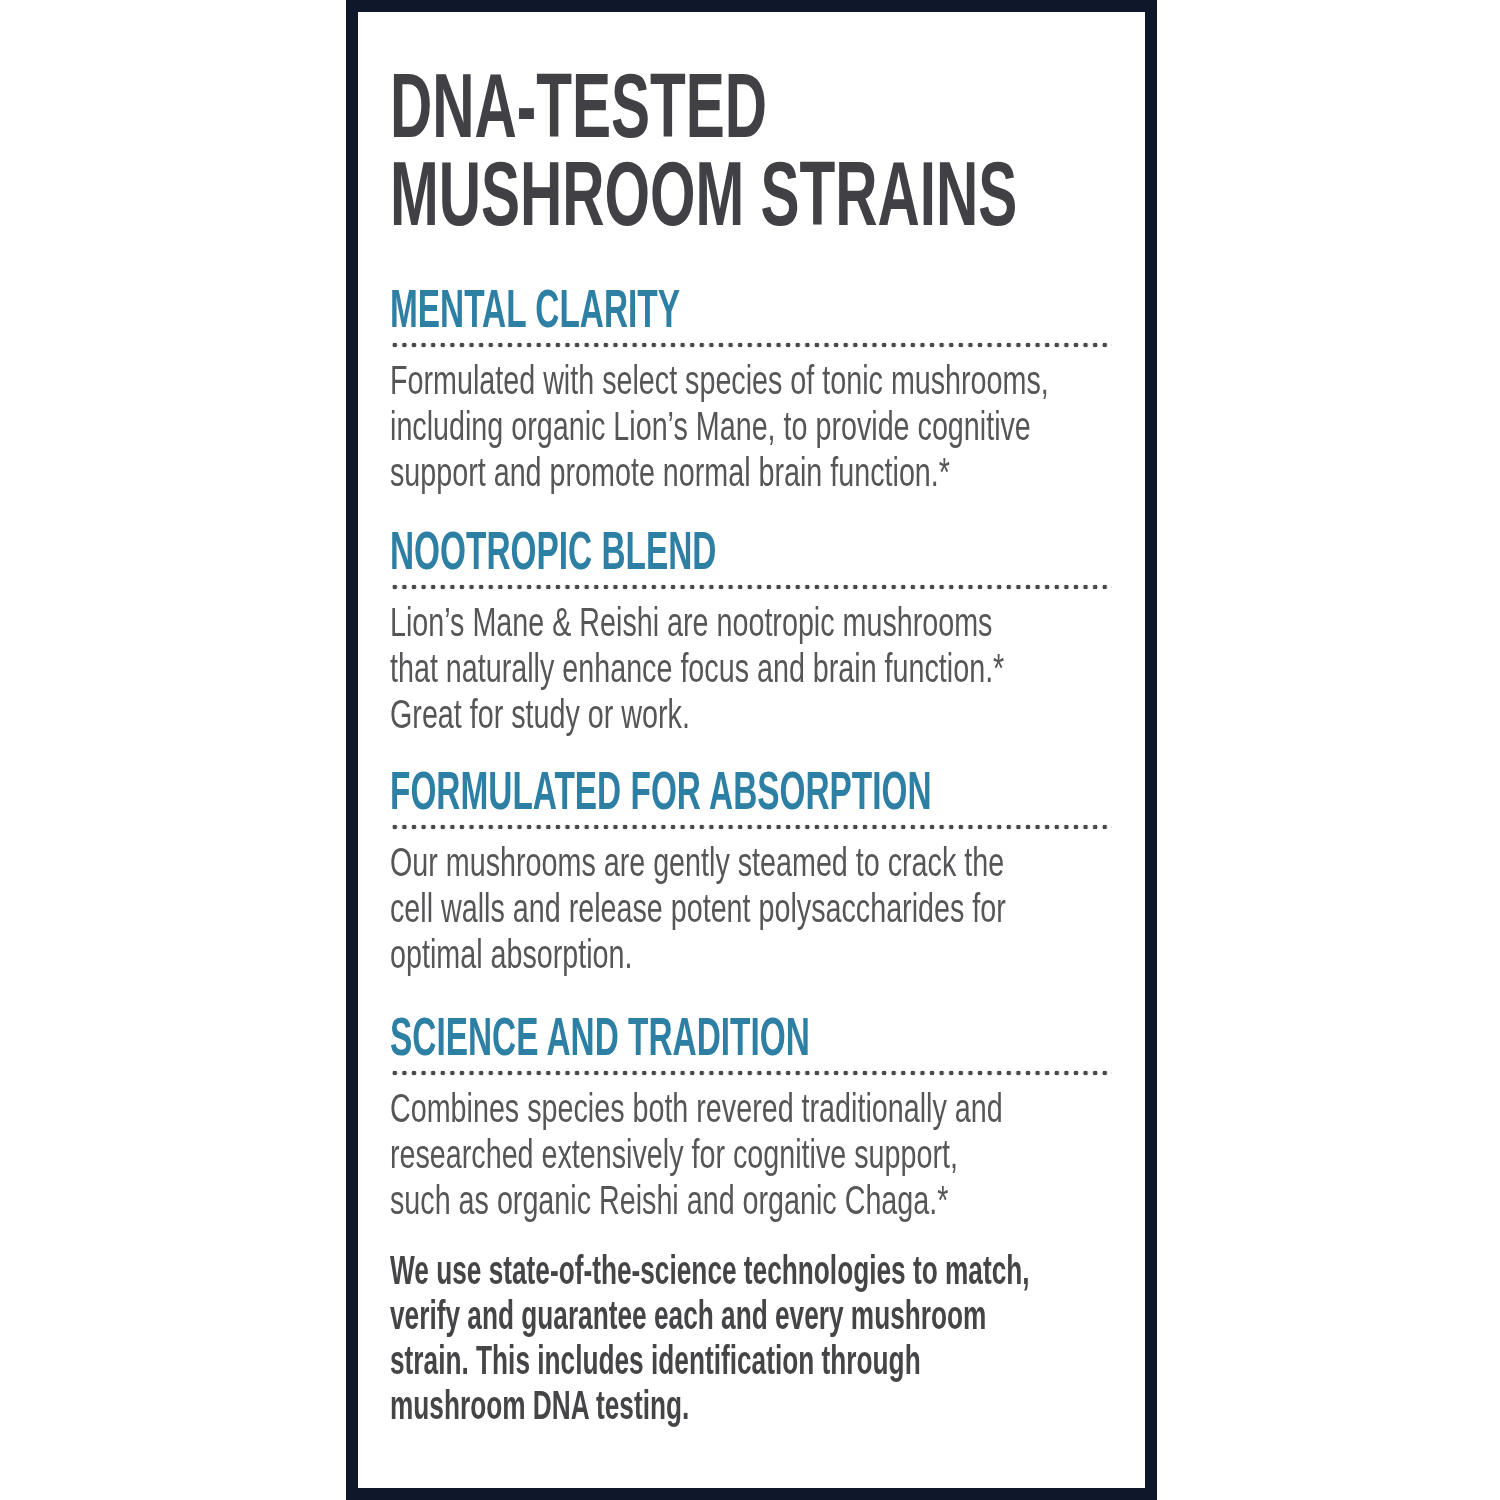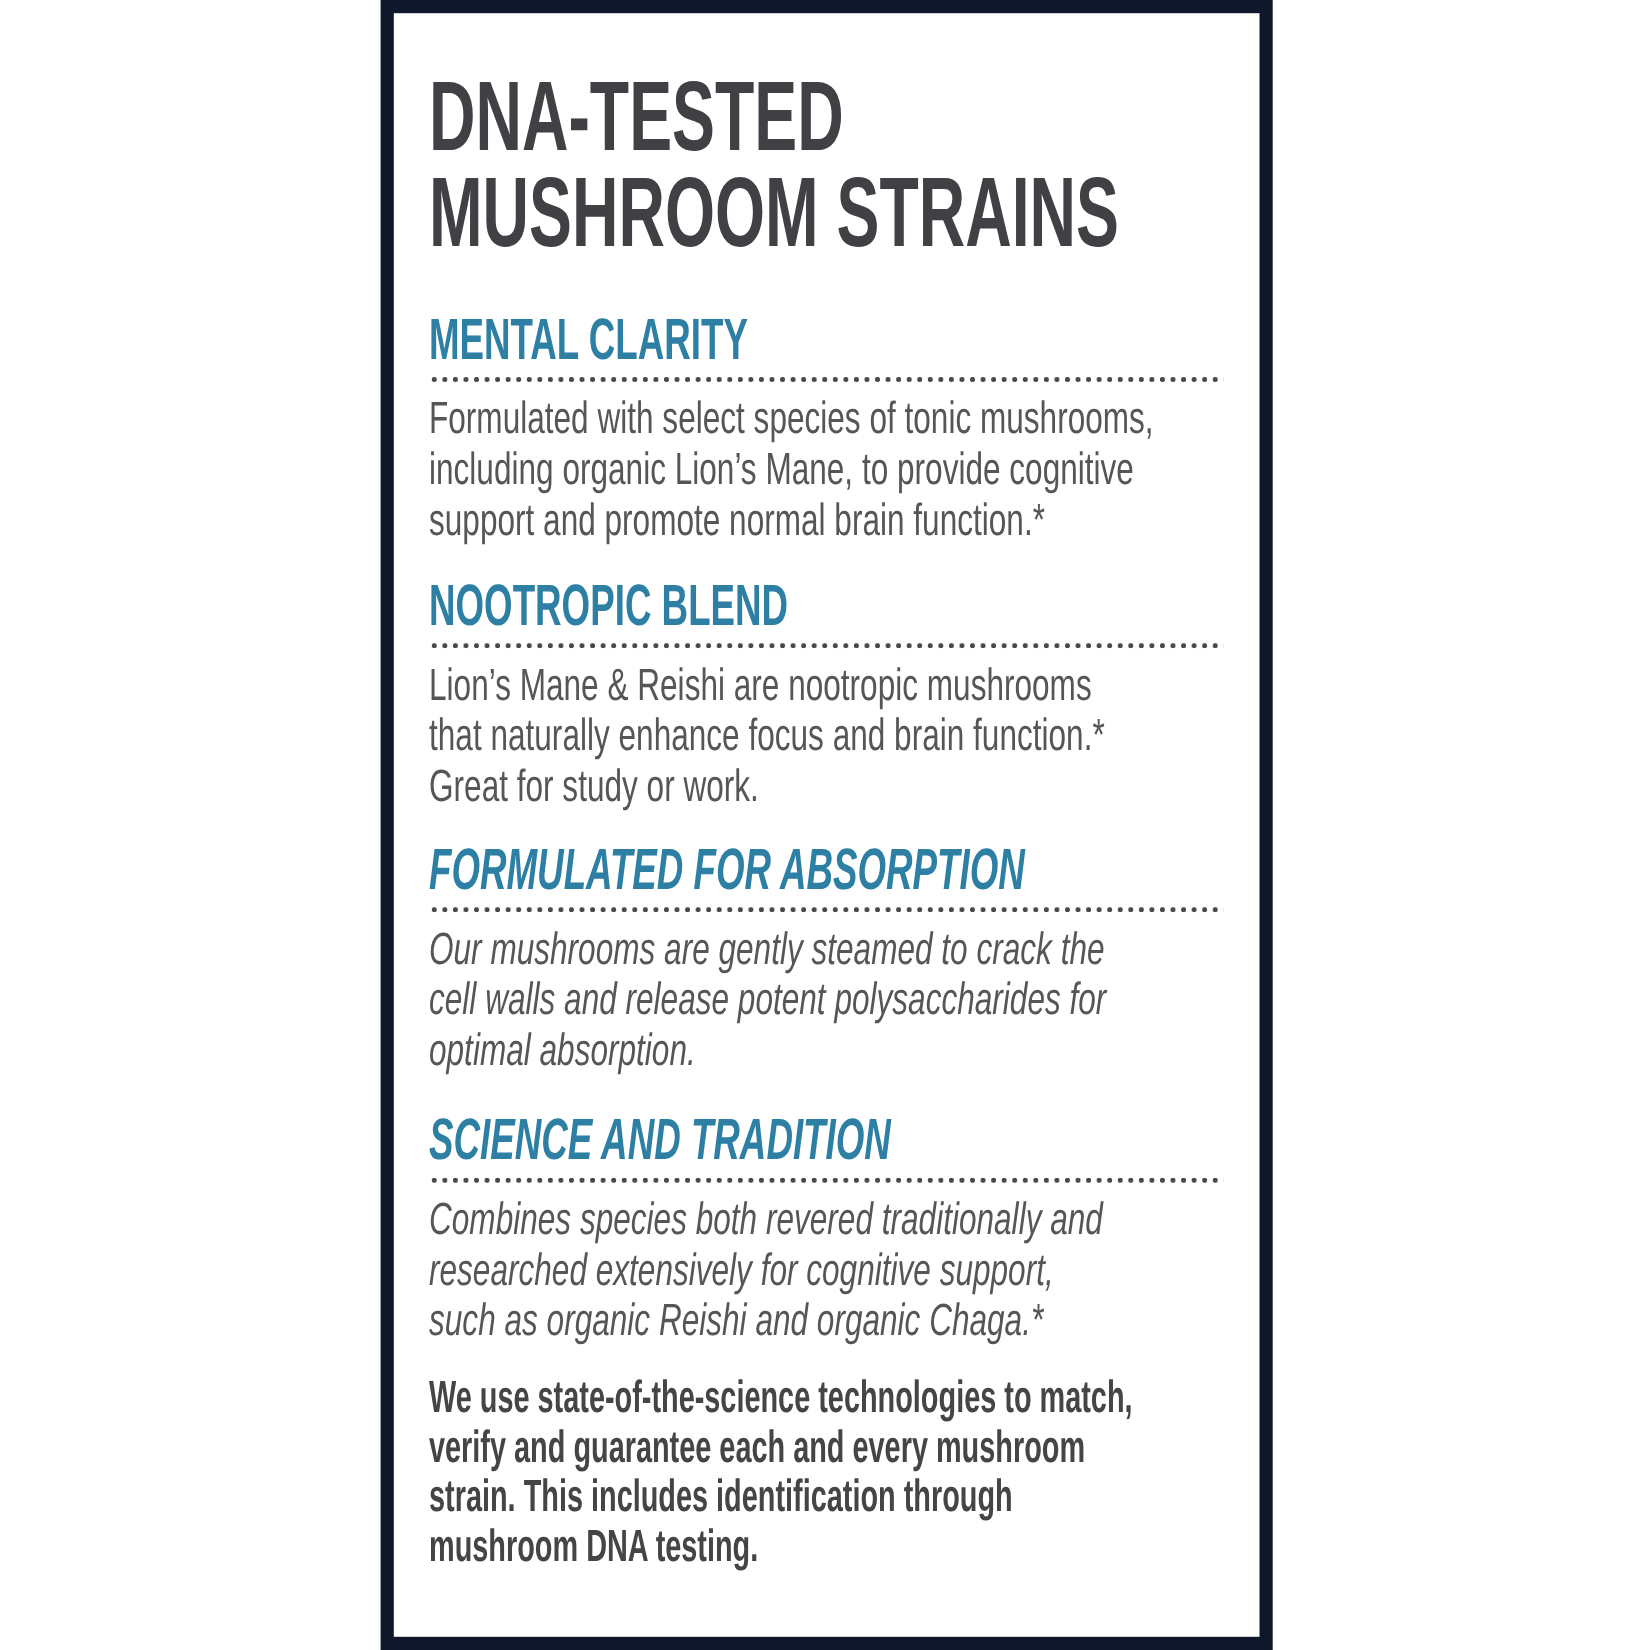--- a/index.html
+++ b/index.html
@@ -79,22 +79,22 @@
     margin-top: 9px;
     font-size: 41px;
     line-height: 46px;
     color: #565659;
     white-space: pre;
     transform: scaleX(0.70);
     transform-origin: left top;
   }
   .sec-1 { top: 270px; }
   .sec-2 { top: 512px; }
-  .sec-3 { top: 752px; font-style: italic; }
-  .sec-4 { top: 998px; font-style: italic; }
+  .sec-3 { top: 752px; }
+  .sec-4 { top: 998px; }
   
   .footer-para {
     position: absolute;
     left: 32px;
     top: 1236px;
     width: 722px;
     font-weight: bold;
     font-size: 41px;
     line-height: 45px;
     color: #454548;

